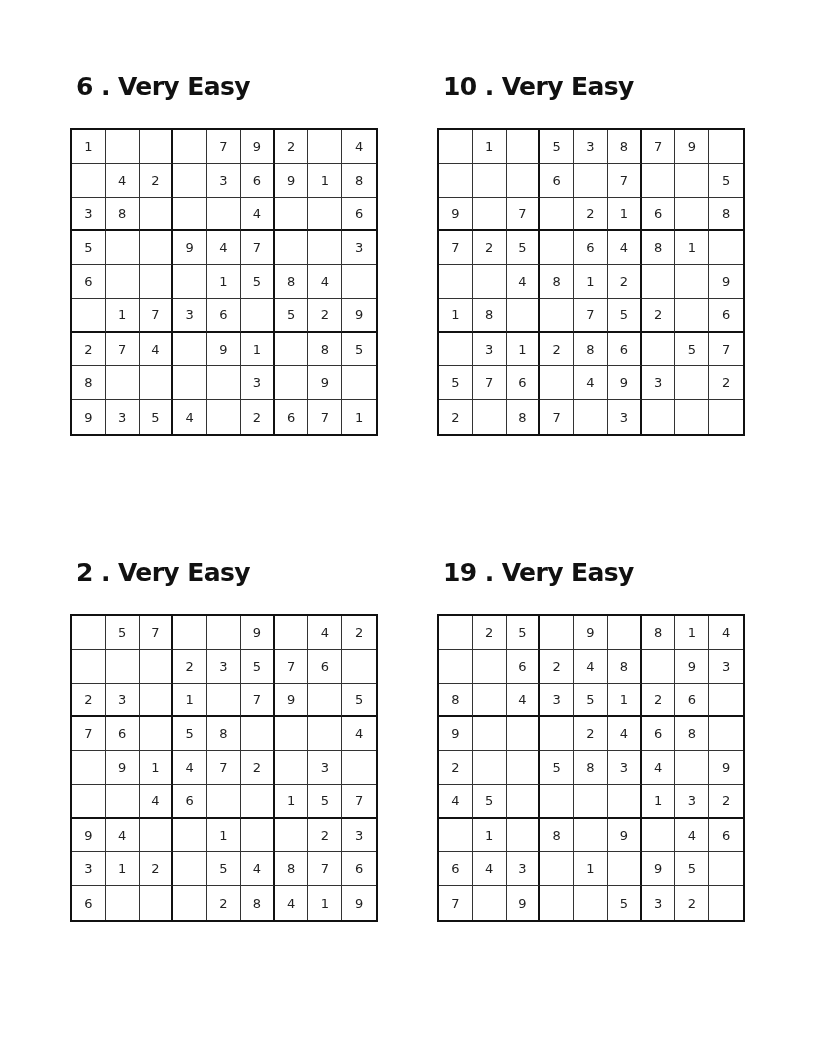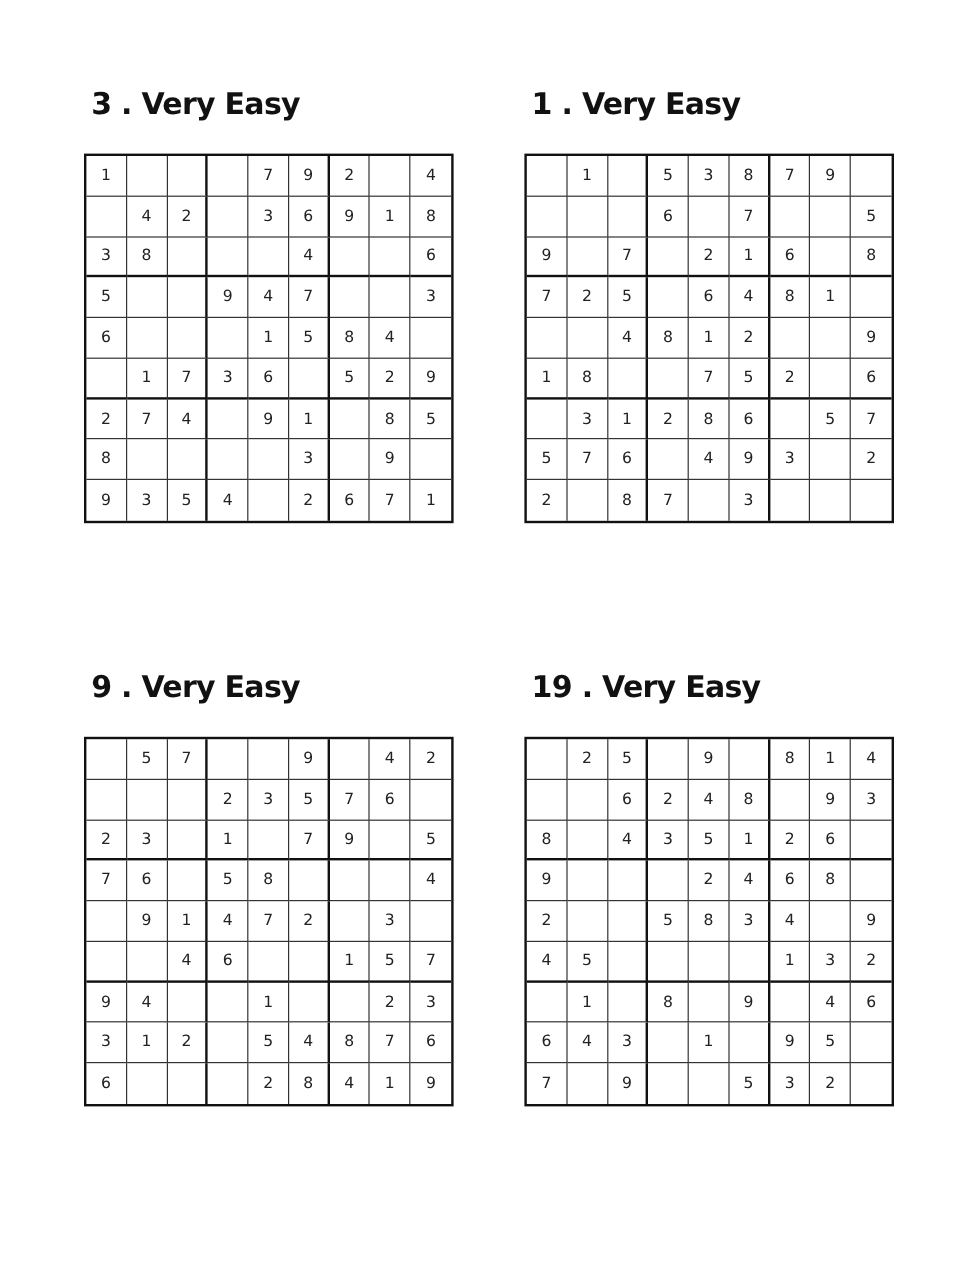--- a/index.html
+++ b/index.html
@@ -56,21 +56,21 @@
     }
     .cell.c9 { border-right: none; }
     .cell.r9 { border-bottom: none; }
     .cell.c3, .cell.c6 { border-right: 2px solid #111111; }
     .cell.r3, .cell.r6 { border-bottom: 2px solid #111111; }
   </style>
 </head>
 <body>
 
 <div class="puzzle" style="left:70px; top:72px;">
-  <div class="puzzle-title">3 . Very Easy</div>
+  <div class="puzzle-title">6 . Very Easy</div>
   <div class="grid">
       <div class="cell r1 c1">1</div>
       <div class="cell r1 c2"></div>
       <div class="cell r1 c3"></div>
       <div class="cell r1 c4"></div>
       <div class="cell r1 c5">7</div>
       <div class="cell r1 c6">9</div>
       <div class="cell r1 c7">2</div>
       <div class="cell r1 c8"></div>
       <div class="cell r1 c9">4</div>
@@ -143,21 +143,21 @@
       <div class="cell r9 c4">4</div>
       <div class="cell r9 c5"></div>
       <div class="cell r9 c6">2</div>
       <div class="cell r9 c7">6</div>
       <div class="cell r9 c8">7</div>
       <div class="cell r9 c9">1</div>
     </div>
 </div>
 
 <div class="puzzle" style="left:437px; top:72px;">
-  <div class="puzzle-title">1 . Very Easy</div>
+  <div class="puzzle-title">10 . Very Easy</div>
   <div class="grid">
       <div class="cell r1 c1"></div>
       <div class="cell r1 c2">1</div>
       <div class="cell r1 c3"></div>
       <div class="cell r1 c4">5</div>
       <div class="cell r1 c5">3</div>
       <div class="cell r1 c6">8</div>
       <div class="cell r1 c7">7</div>
       <div class="cell r1 c8">9</div>
       <div class="cell r1 c9"></div>
@@ -230,21 +230,21 @@
       <div class="cell r9 c4">7</div>
       <div class="cell r9 c5"></div>
       <div class="cell r9 c6">3</div>
       <div class="cell r9 c7"></div>
       <div class="cell r9 c8"></div>
       <div class="cell r9 c9"></div>
     </div>
 </div>
 
 <div class="puzzle" style="left:70px; top:558px;">
-  <div class="puzzle-title">9 . Very Easy</div>
+  <div class="puzzle-title">2 . Very Easy</div>
   <div class="grid">
       <div class="cell r1 c1"></div>
       <div class="cell r1 c2">5</div>
       <div class="cell r1 c3">7</div>
       <div class="cell r1 c4"></div>
       <div class="cell r1 c5"></div>
       <div class="cell r1 c6">9</div>
       <div class="cell r1 c7"></div>
       <div class="cell r1 c8">4</div>
       <div class="cell r1 c9">2</div>

